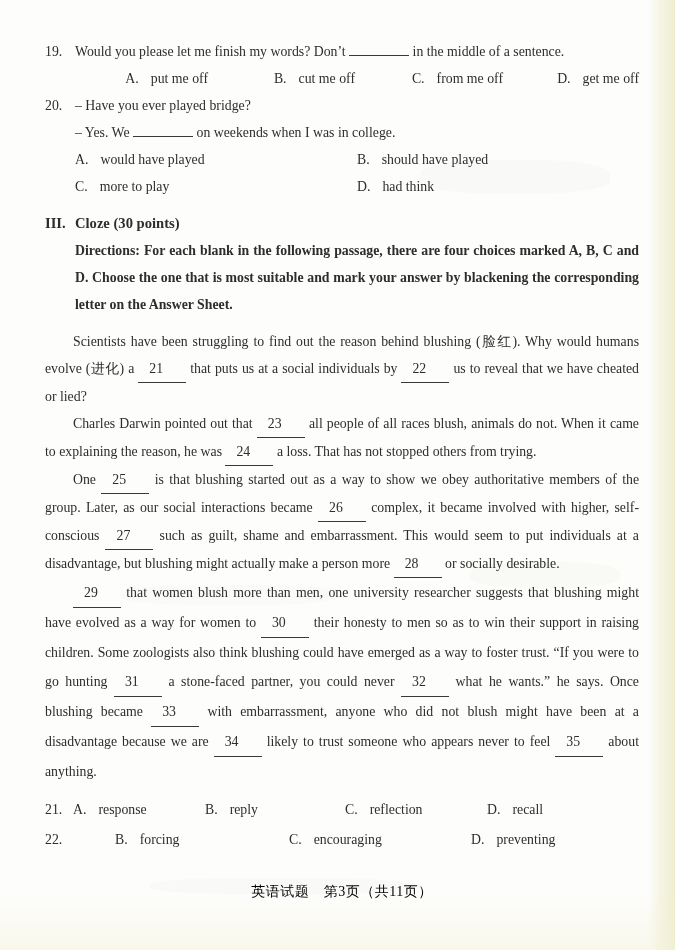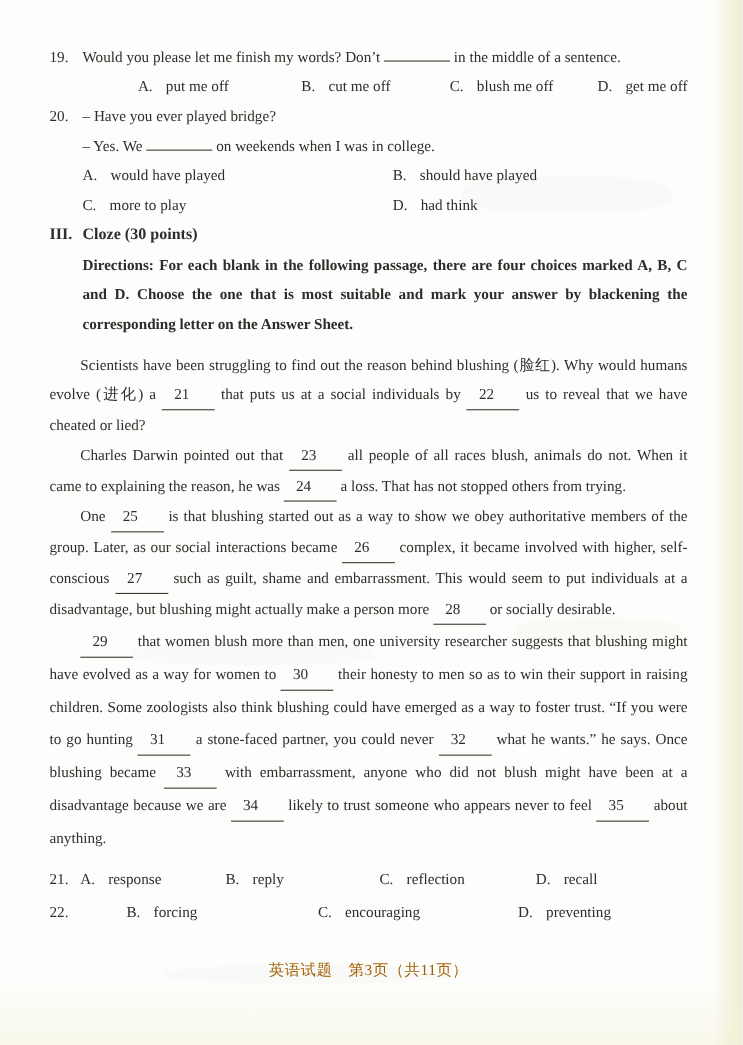--- a/index.html
+++ b/index.html
@@ -22,31 +22,31 @@
     position:absolute;bottom:0;left:0;width:100%;height:55px;
     background:linear-gradient(180deg, rgba(246,244,222,0) 0%, rgba(244,241,216,.45) 100%);
     pointer-events:none;
   }
   .smudge{position:absolute;background:#b9b9ae;border-radius:40%;pointer-events:none;}
   .sm1{left:420px;top:160px;width:190px;height:34px;opacity:.055;}
   .sm2{left:470px;top:562px;width:150px;height:26px;opacity:.06;}
   .sm3{left:120px;top:585px;width:220px;height:20px;opacity:.045;}
   .sm4{left:150px;top:878px;width:260px;height:16px;opacity:.05;}
 
-  .content{position:relative;padding:38px 50px 0 45px;}
+  .content{position:relative;padding:38px 36px 0 45px;}
   .qline{display:flex;line-height:27px;}
   .qnum{width:30px;flex:none;}
   .qbody{flex:1;}
 
   .row19{margin-left:30px;display:grid;grid-template-columns:133px 147px 148px 1fr;line-height:27px;text-align:right;}
   .row20{margin-left:30px;display:grid;grid-template-columns:282px 1fr;line-height:27px;}
   .rowq{display:grid;grid-template-columns:28px 132px 140px 142px 1fr;line-height:27px;}
   .opt .ol{margin-right:12px;}
 
-  .sec{display:flex;font-weight:bold;line-height:27px;font-size:14.6px;}
+  .sec{display:flex;font-weight:bold;line-height:27px;margin-top:10px;font-size:14.6px;}
   .sec .qnum{width:30px;}
 
   .directions{
     margin-left:30px;font-weight:bold;line-height:27px;
     text-align:justify;
   }
 
   .para{
     line-height:27px;text-align:justify;text-indent:28px;
   }
@@ -60,21 +60,21 @@
   .ublank{
     display:inline-block;width:60px;height:.85em;
     border-bottom:1.2px solid #3a3935;
   }
 
   .q21{margin-top:10px;}
   .q22{margin-top:3px;gap:42px;}
 
   .footer{
     margin-top:30px;text-align:center;
-    font-size:14px;color:#a16207;letter-spacing:.5px;
+    font-size:14px;color:#000000;letter-spacing:.5px;
   }
 </style>
 </head>
 <body>
 
 <div class="page">
 
   <div class="smudge sm1"></div>
   <div class="smudge sm2"></div>
   <div class="smudge sm3"></div>
@@ -83,21 +83,21 @@
   <div class="content">
 
     <div>
       <div class="qline">
         <span class="qnum">19.</span>
         <span class="qbody"><span>Would you please let me finish my words? Don’t </span><span class="ublank"></span><span> in the middle of a sentence.</span></span>
       </div>
       <div class="row19">
         <span class="opt"><span class="ol">A.</span><span>put me off</span></span>
         <span class="opt"><span class="ol">B.</span><span>cut me off</span></span>
-        <span class="opt"><span class="ol">C.</span><span>blush me off</span></span>
+        <span class="opt"><span class="ol">C.</span><span>from me off</span></span>
         <span class="opt"><span class="ol">D.</span><span>get me off</span></span>
       </div>
     </div>
 
     <div>
       <div class="qline">
         <span class="qnum">20.</span>
         <span class="qbody">– Have you ever played bridge?</span>
       </div>
       <div class="qline">

